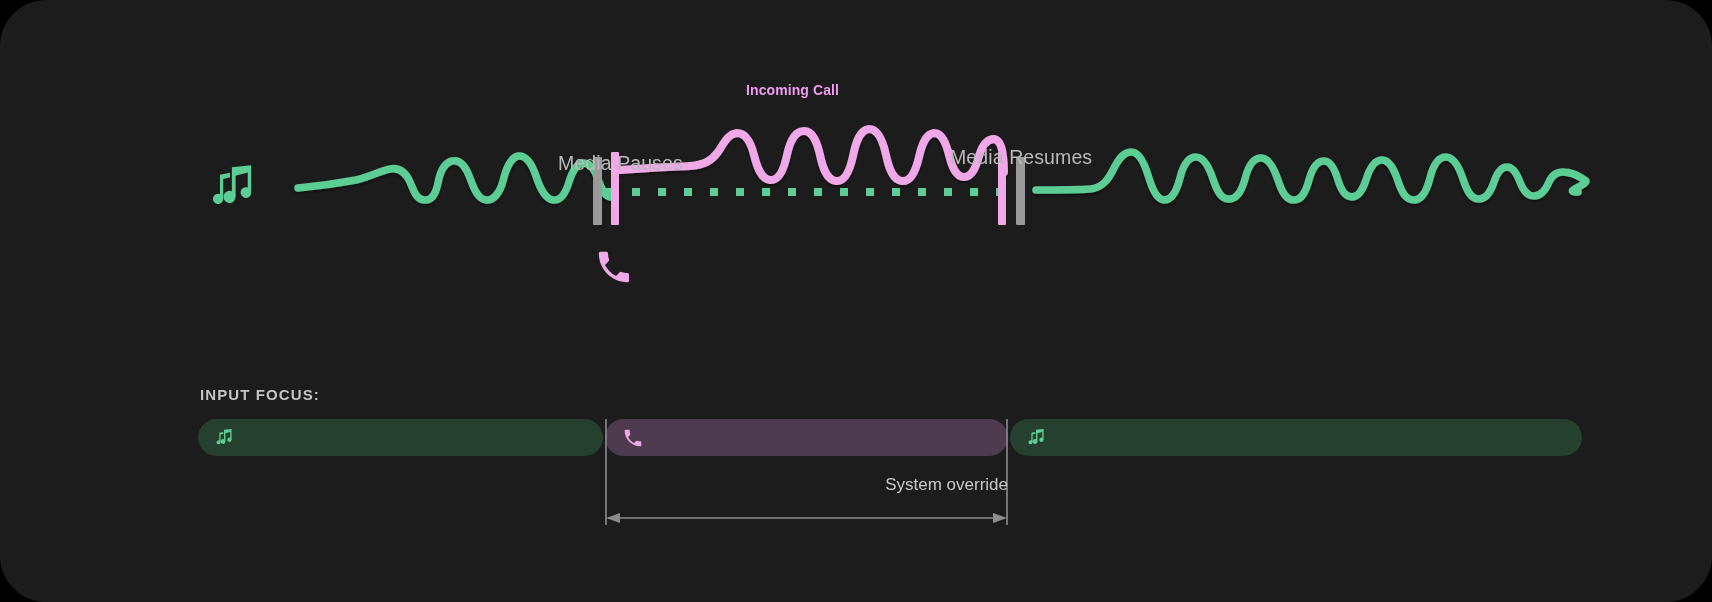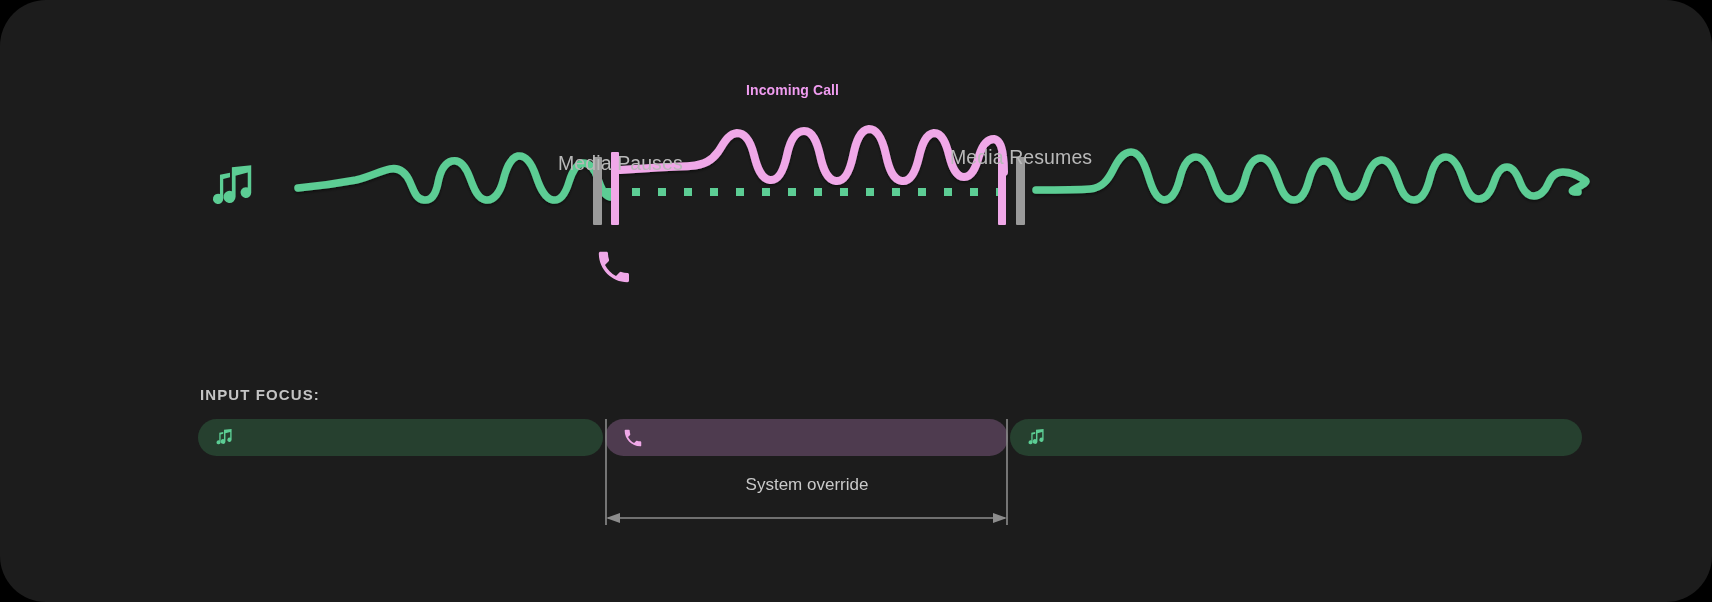--- a/index.html
+++ b/index.html
@@ -136,21 +136,21 @@
     position: absolute;
     left: 0;
     top: 0;
   }
 
   #override-label {
     position: absolute;
     left: 598px;
     top: 145px;
     width: 402px;
-    text-align: center;
+    text-align: right;
     color: #c9c9c9;
     font-size: 17px;
   }
 </style>
 </head>
 <body>
 
 <div id="card">
 
   <div id="timeline">

